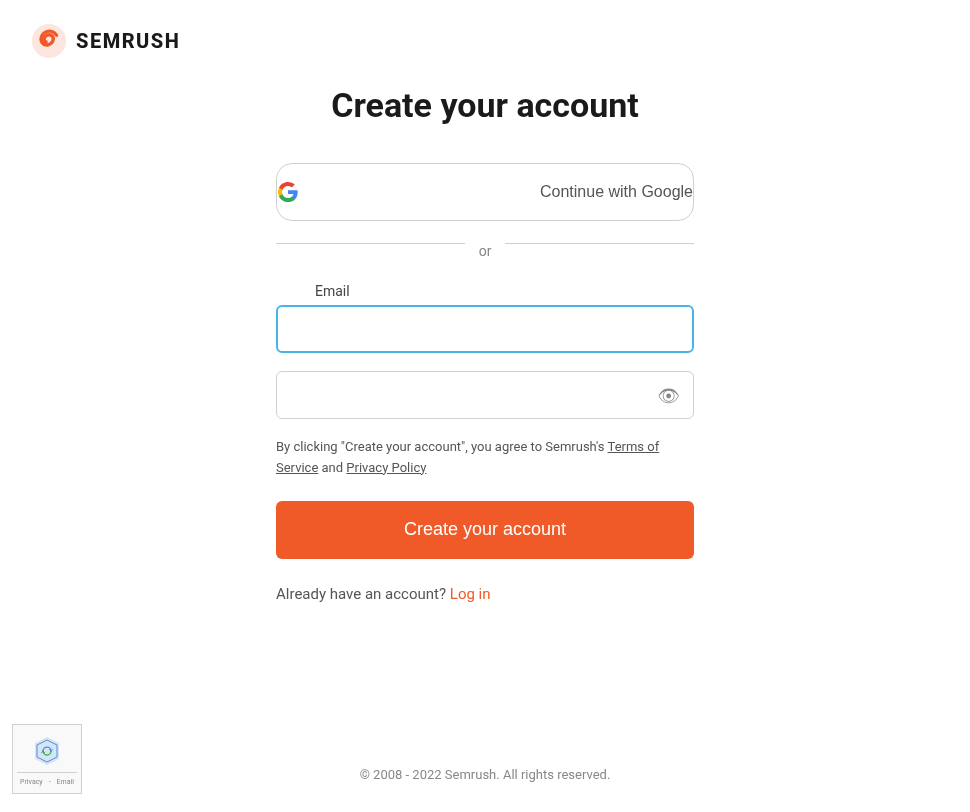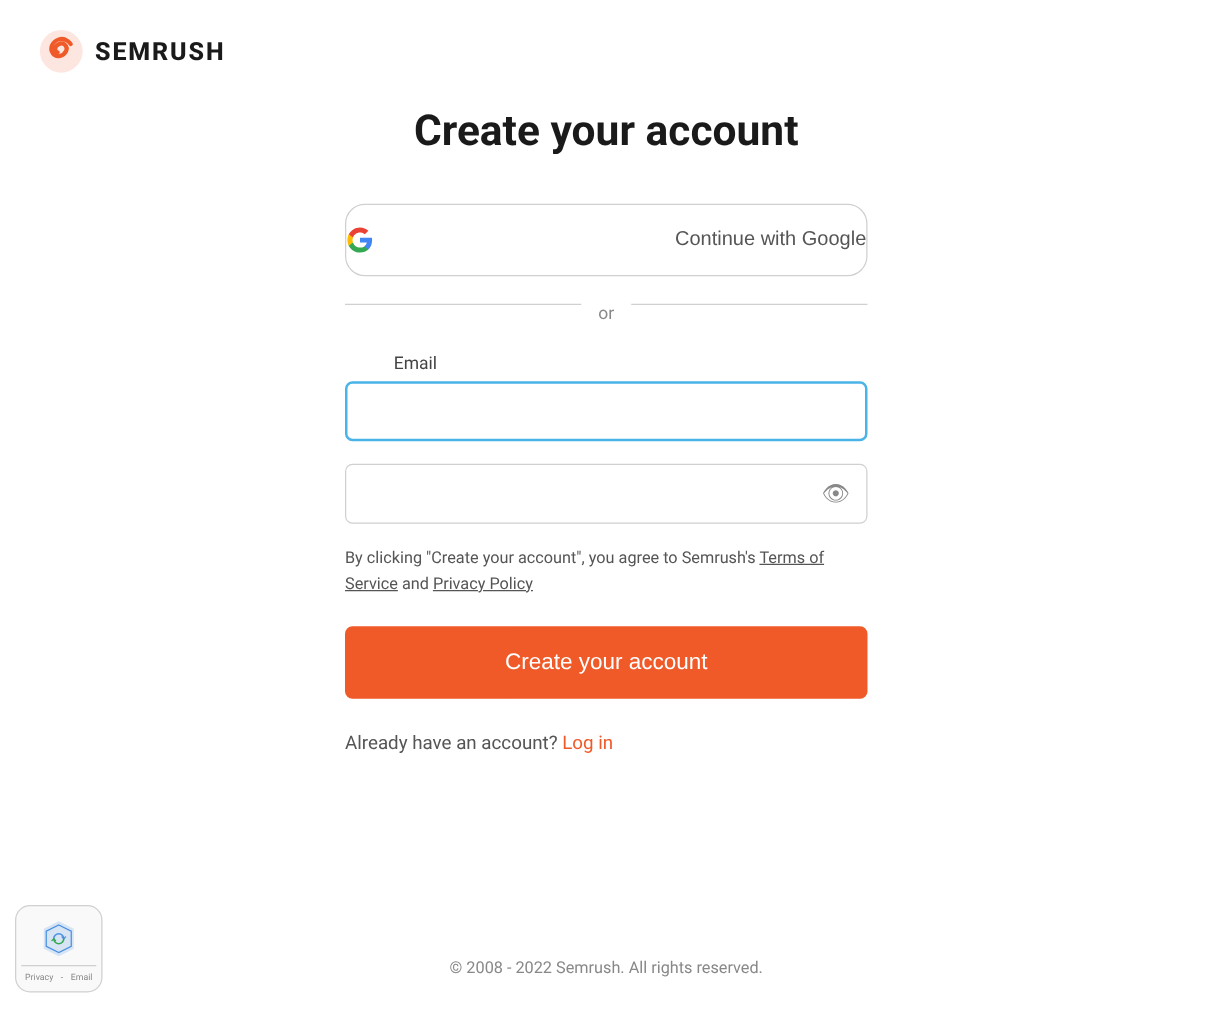--- a/index.html
+++ b/index.html
@@ -208,21 +208,21 @@
     }
 
     
     .recaptcha-badge {
       position: absolute;
       bottom: 18px;
       left: 12px;
       width: 70px;
       height: 70px;
       border: 1.5px solid #d0d0d0;
-      border-radius: 12px;
+      border-radius: 0;
       background: #f9f9f9;
       display: flex;
       flex-direction: column;
       align-items: center;
       justify-content: center;
       gap: 3px;
       padding: 6px 4px 4px;
     }
 
     .recaptcha-logo {

